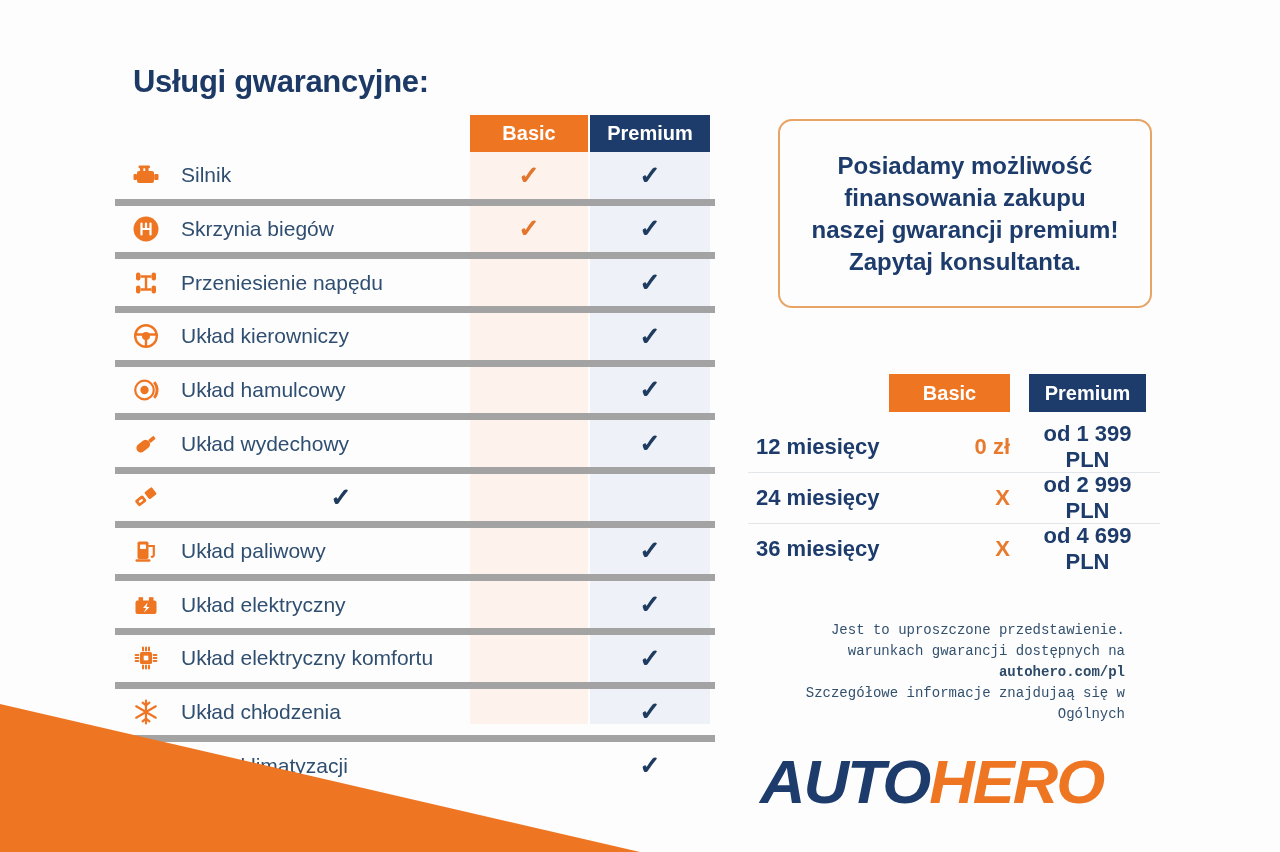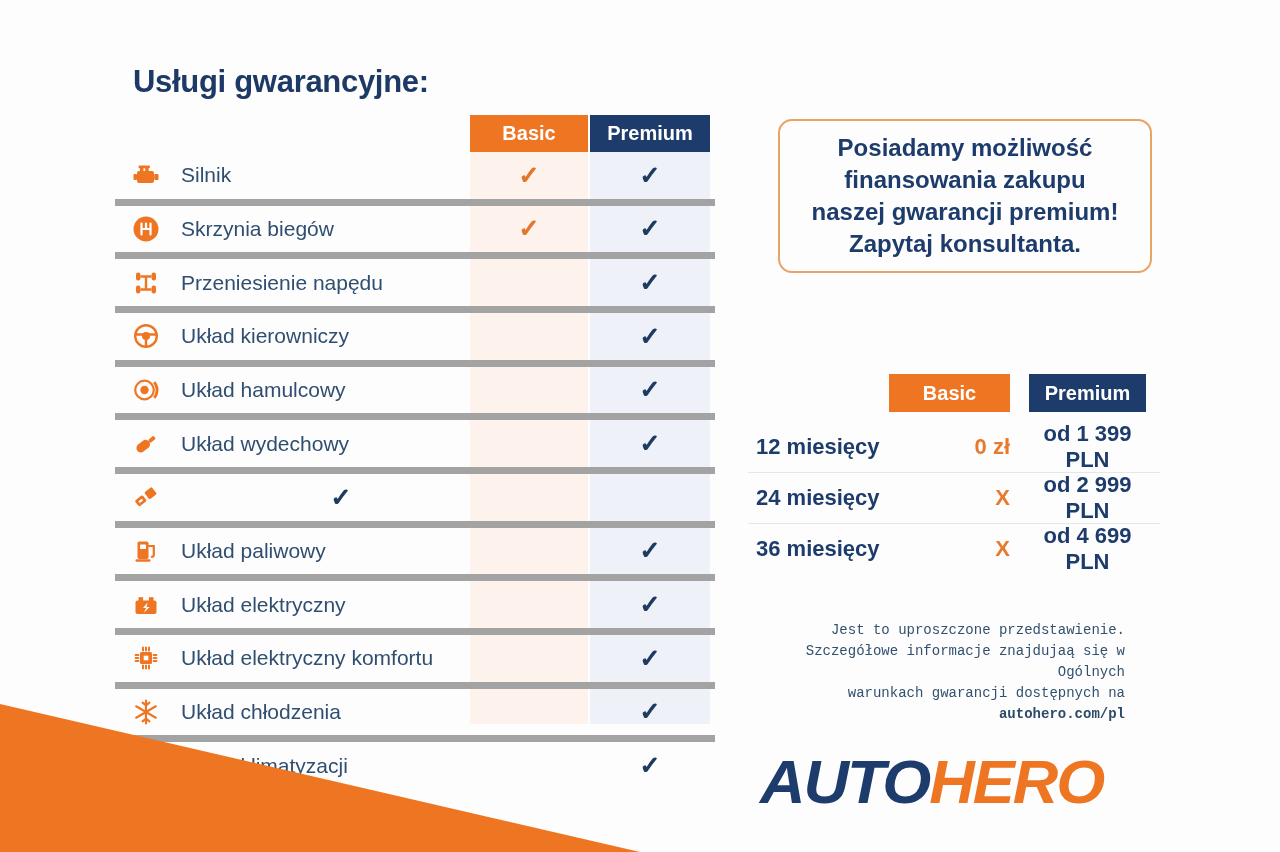--- a/index.html
+++ b/index.html
@@ -31,21 +31,21 @@
   .lbl{width:289px;flex:0 0 289px;margin-left:20px;font-size:21px;color:#2f4e70;}
   .cell{
     width:118px;flex:0 0 118px;display:flex;align-items:center;justify-content:center;
     font-family:"DejaVu Sans",sans-serif;font-size:25px;font-weight:bold;
     -webkit-text-stroke:1.2px currentColor;
   }
   .cell.b{color:#e2762c;margin-right:2px;}
   .cell.p{color:#1d3a5f;width:120px;flex:0 0 120px;}
   
   .promo{
-    position:absolute;left:778px;top:119px;width:374px;height:154px;
+    position:absolute;left:778px;top:119px;width:374px;height:189px;
     border:2px solid #e7a465;border-radius:14px;box-sizing:border-box;
     display:flex;flex-direction:column;align-items:center;justify-content:center;
   }
   .promo div{font-size:24px;font-weight:bold;color:#1d3c6c;line-height:32px;text-align:center;}
   
   .pricing{position:absolute;left:748px;top:374px;width:412px;}
   .phdr{
     position:absolute;top:0;height:38px;display:flex;align-items:center;justify-content:center;
     color:#fff;font-weight:bold;font-size:20px;
   }
@@ -301,22 +301,22 @@
       <div class="prow">
         <span class="pper">36 miesięcy</span>
         <span class="pbas">X</span>
         <span class="pprem">od 4 699 PLN</span>
       </div>
     </div>
   </div>
 
   <div class="disc">
     <div>Jest to uproszczone przedstawienie.</div>
+    <div><span>warunkach gwarancji dostępnych na </span><b>autohero.com/pl</b></div>
     <div>Szczegółowe informacje znajdujaą się w Ogólnych</div>
-    <div><span>warunkach gwarancji dostępnych na </span><b>autohero.com/pl</b></div>
   </div>
 
   <div class="logo">
     <span class="auto">AUTO</span>
     <span class="hero">HERO</span>
   </div>
 
   <div class="triangle"></div>
 
 </div>

